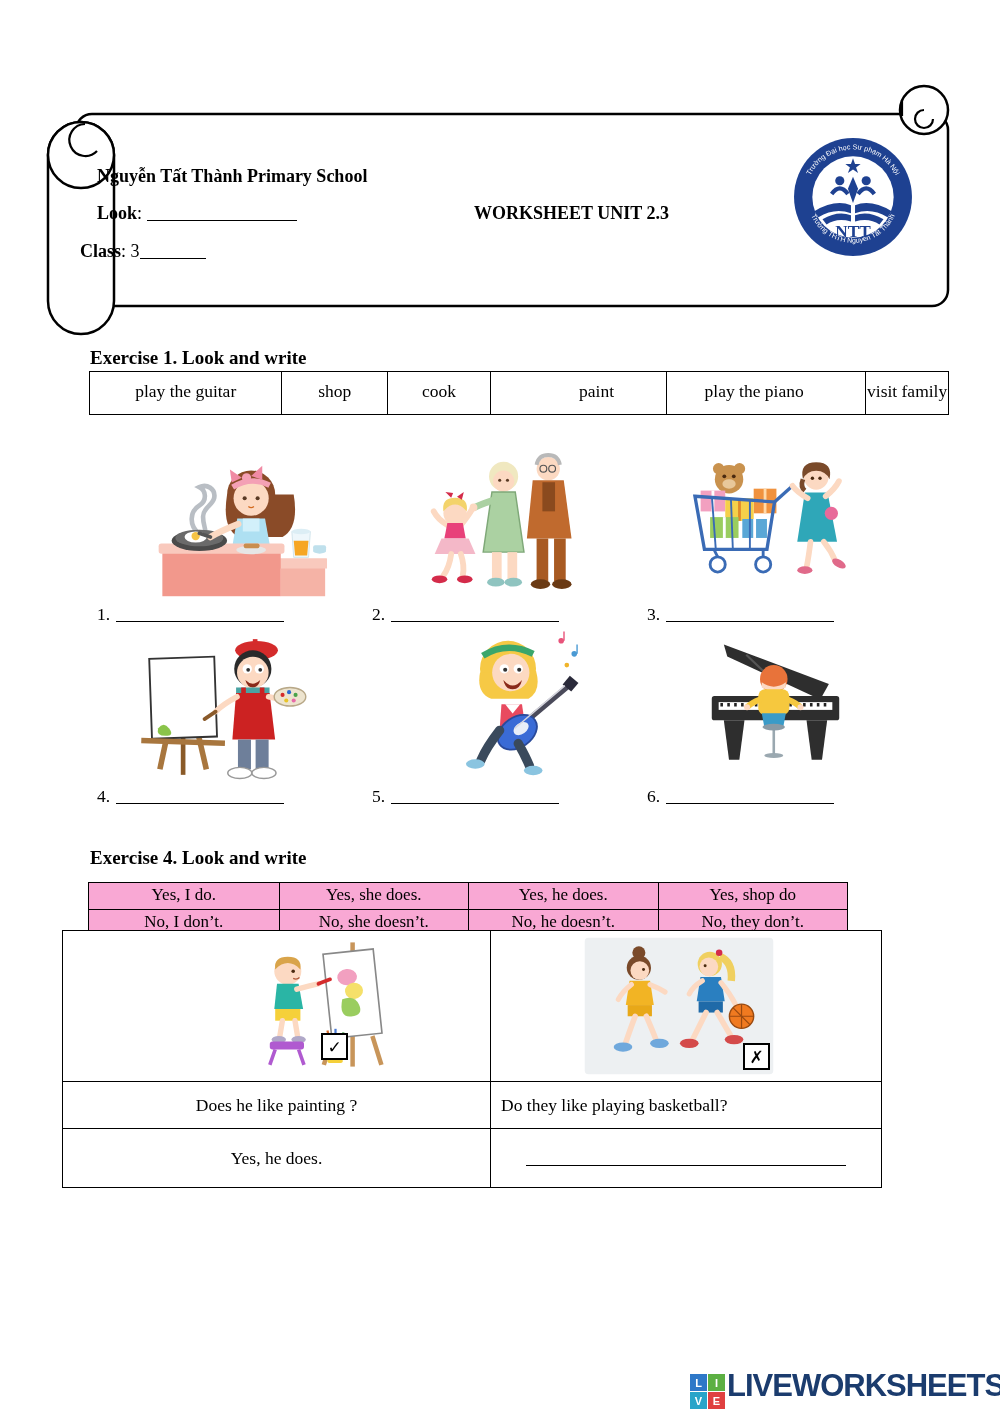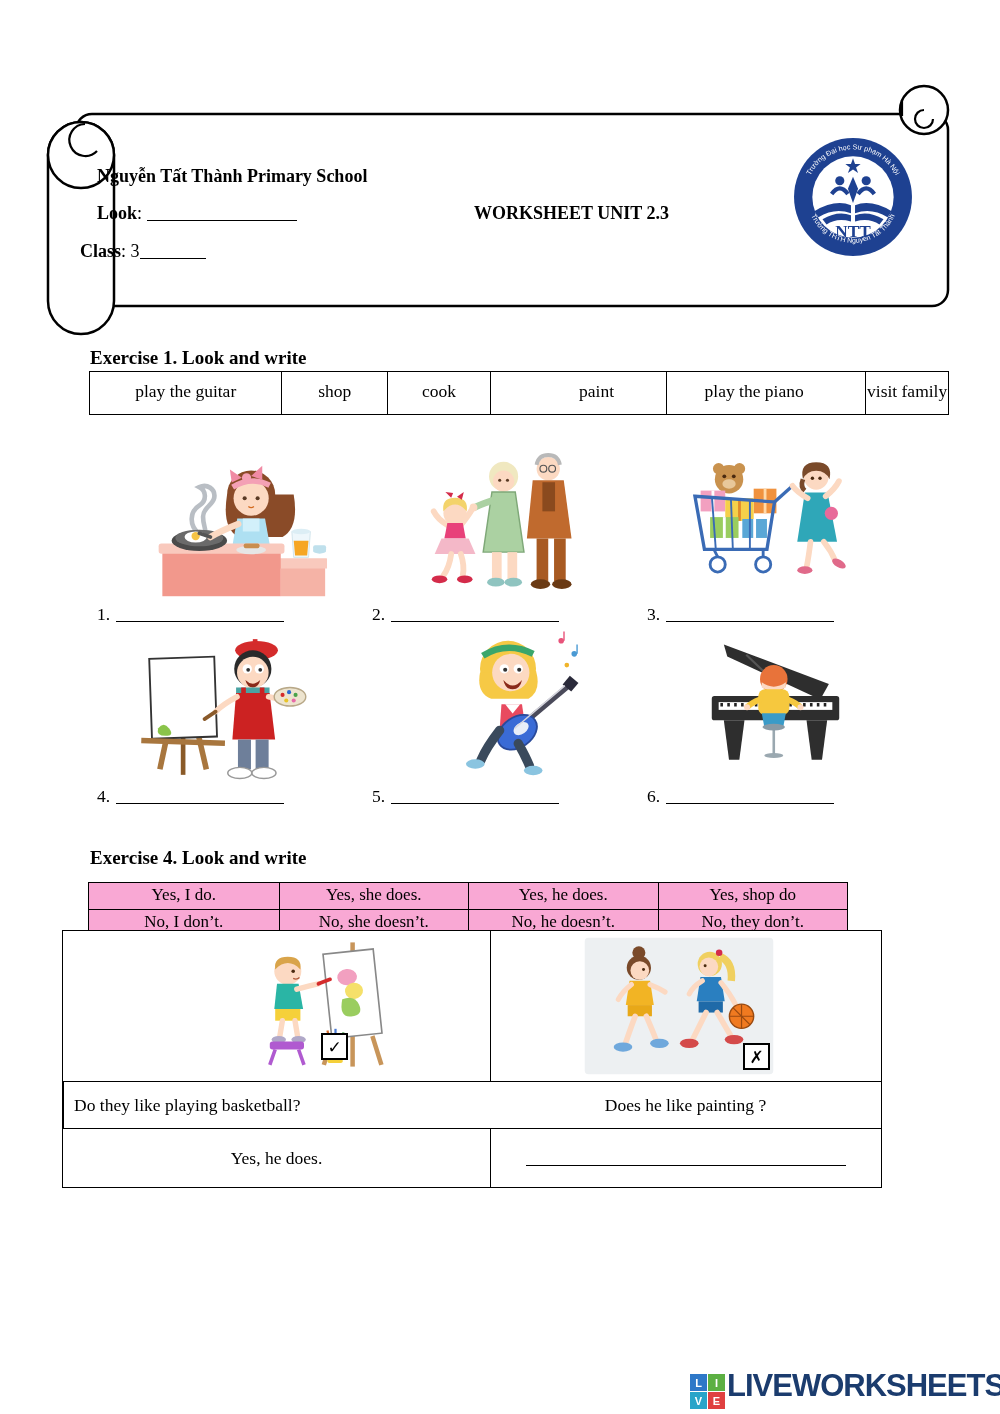--- a/index.html
+++ b/index.html
@@ -398,25 +398,25 @@
         <path d="M134 82 Q126 98 120 110" stroke="#fcd9c2" stroke-width="6" fill="none" stroke-linecap="round"></path>
         <path d="M146 82 Q154 96 160 106" stroke="#fcd9c2" stroke-width="6" fill="none" stroke-linecap="round"></path>
         <ellipse cx="116" cy="115" rx="10" ry="5" fill="#d44a4a"></ellipse>
         <ellipse cx="164" cy="111" rx="10" ry="5" fill="#d44a4a"></ellipse>
       </svg>
       <div class="checkbox" style="left:252px;top:112px;">
         <span>✗</span>
       </div>
     </div>
 
+    <div class="bt-cell c0 q">
+      <span>Does he like painting ?</span>
+    </div>
     <div class="bt-cell q left-align">
       <span>Do they like playing basketball?</span>
-    </div>
-    <div class="bt-cell c0 q">
-      <span>Does he like painting ?</span>
     </div>
 
     <div class="bt-cell c0 q">
       <span>Yes, he does.</span>
     </div>
     <div class="bt-cell q">
       <span class="blank bigline"></span>
     </div>
   </div>
 

